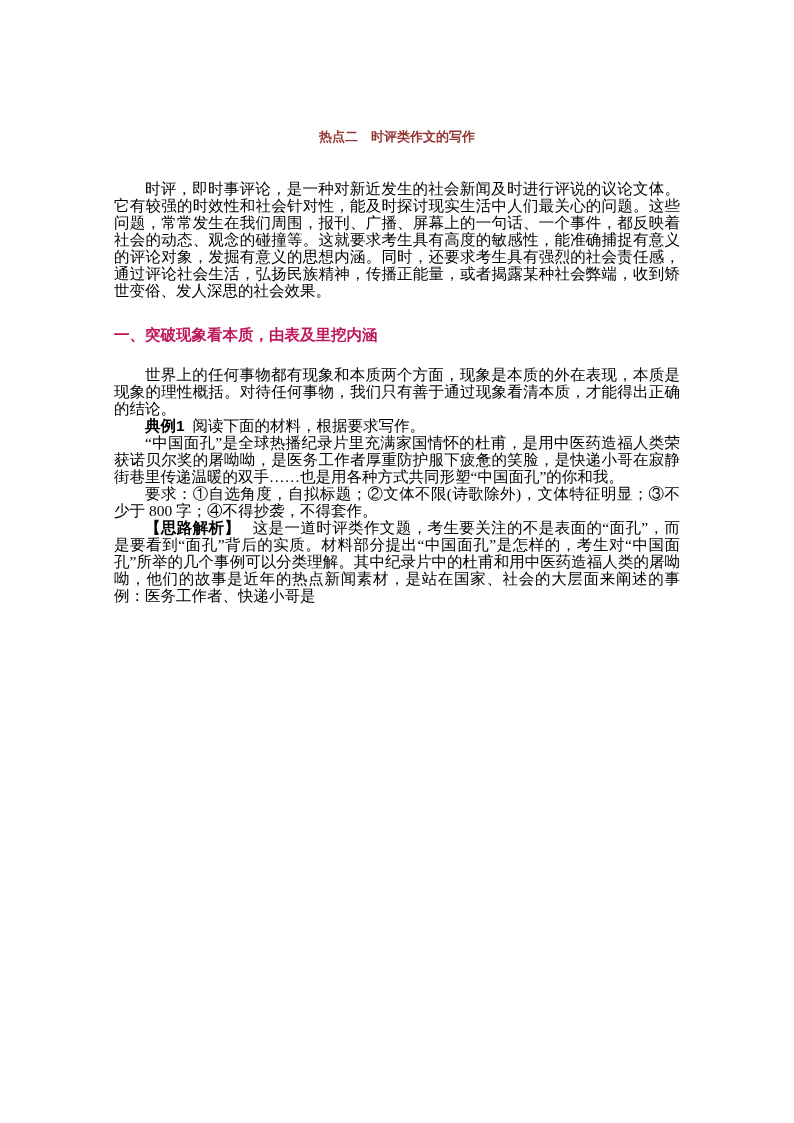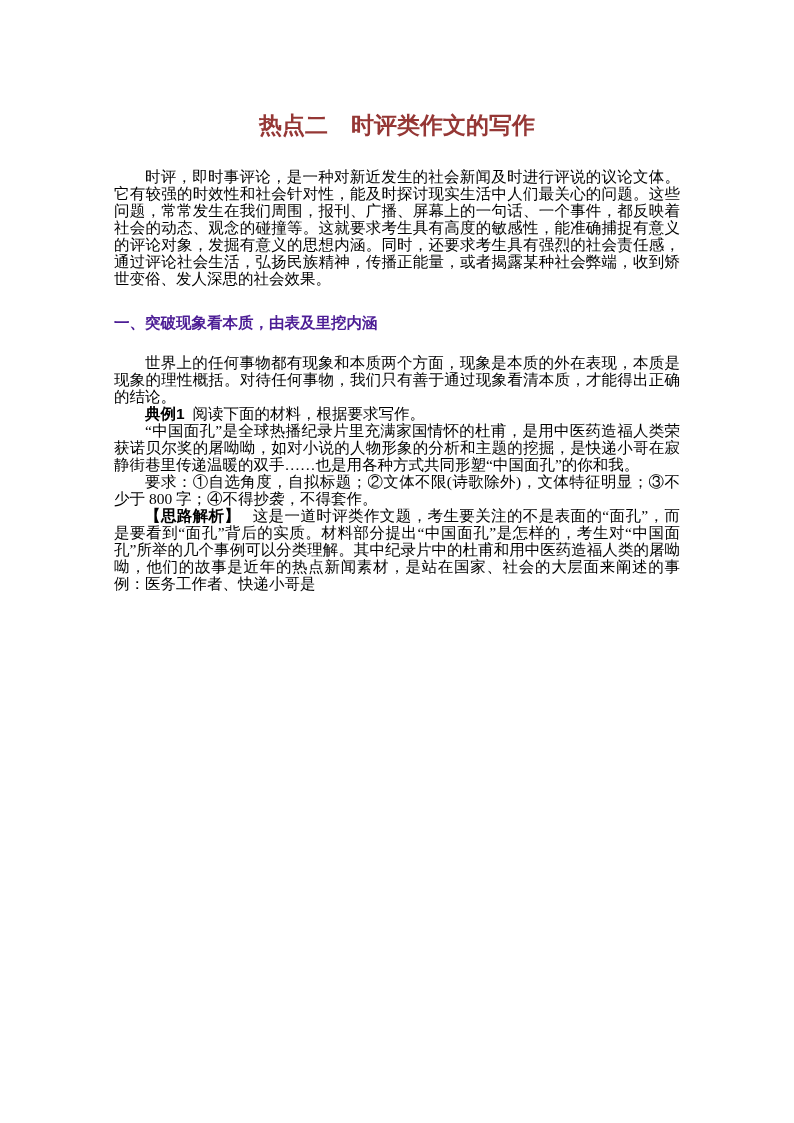--- a/index.html
+++ b/index.html
@@ -13,43 +13,43 @@
     width: 794px;
     height: 1123px;
     margin: 0 auto;
     background: #ffffff;
     padding: 108px 114px 0 114px;
     overflow: hidden;
     font-family: "Liberation Serif", serif;
     color: #000000;
   }
   .doc-title {
-    margin: 4px 0 30px 0;
+    margin: 16px 0 30px 0;
     text-align: center;
     font-family: "Liberation Sans", sans-serif;
     font-weight: bold;
-    font-size: 23px;
+    font-size: 13px;
     line-height: 26px;
     color: #953735;
   }
   .para {
     margin: 0;
     font-size: 15.5px;
     line-height: 17px;
     text-indent: 2em;
     text-align: justify;
     color: #000000;
   }
   .section-heading {
     margin: 22px 0 18px 0;
     font-family: "Liberation Sans", sans-serif;
     font-weight: bold;
     font-size: 15.5px;
     line-height: 27px;
-    color: #4c1d95;
+    color: #be185d;
   }
   .example-intro {
   }
   .example-label {
     font-family: "Liberation Sans", sans-serif;
     font-weight: bold;
     margin-right: 0.5em;
   }
   .analysis-label {
     font-family: "Liberation Sans", sans-serif;
@@ -66,20 +66,20 @@
 
   <p class="para">时评，即时事评论，是一种对新近发生的社会新闻及时进行评说的议论文体。它有较强的时效性和社会针对性，能及时探讨现实生活中人们最关心的问题。这些问题，常常发生在我们周围，报刊、广播、屏幕上的一句话、一个事件，都反映着社会的动态、观念的碰撞等。这就要求考生具有高度的敏感性，能准确捕捉有意义的评论对象，发掘有意义的思想内涵。同时，还要求考生具有强烈的社会责任感，通过评论社会生活，弘扬民族精神，传播正能量，或者揭露某种社会弊端，收到矫世变俗、发人深思的社会效果。</p>
 
   <h2 class="section-heading">一、突破现象看本质，由表及里挖内涵</h2>
 
   <p class="para">世界上的任何事物都有现象和本质两个方面，现象是本质的外在表现，本质是现象的理性概括。对待任何事物，我们只有善于通过现象看清本质，才能得出正确的结论。</p>
 
 
   <p class="para example-intro"><span class="example-label">典例1</span><span>阅读下面的材料，根据要求写作。</span></p>
 
-  <p class="para">“中国面孔”是全球热播纪录片里充满家国情怀的杜甫，是用中医药造福人类荣获诺贝尔奖的屠呦呦，如对小说的人物形象的分析和主题的挖掘，是快递小哥在寂静街巷里传递温暖的双手……也是用各种方式共同形塑“中国面孔”的你和我。</p>
+  <p class="para">“中国面孔”是全球热播纪录片里充满家国情怀的杜甫，是用中医药造福人类荣获诺贝尔奖的屠呦呦，是医务工作者厚重防护服下疲惫的笑脸，是快递小哥在寂静街巷里传递温暖的双手……也是用各种方式共同形塑“中国面孔”的你和我。</p>
 
 
   <p class="para">要求：①自选角度，自拟标题；②文体不限(诗歌除外)，文体特征明显；③不少于 800 字；④不得抄袭，不得套作。</p>
 
   <p class="para"><span class="analysis-label">【思路解析】</span><span>这是一道时评类作文题，考生要关注的不是表面的“面孔”，而是要看到“面孔”背后的实质。材料部分提出“中国面孔”是怎样的，考生对“中国面孔”所举的几个事例可以分类理解。其中纪录片中的杜甫和用中医药造福人类的屠呦呦，他们的故事是近年的热点新闻素材，是站在国家、社会的大层面来阐述的事例：医务工作者、快递小哥是</span></p>
 
 </div>
 
 </body></html>

